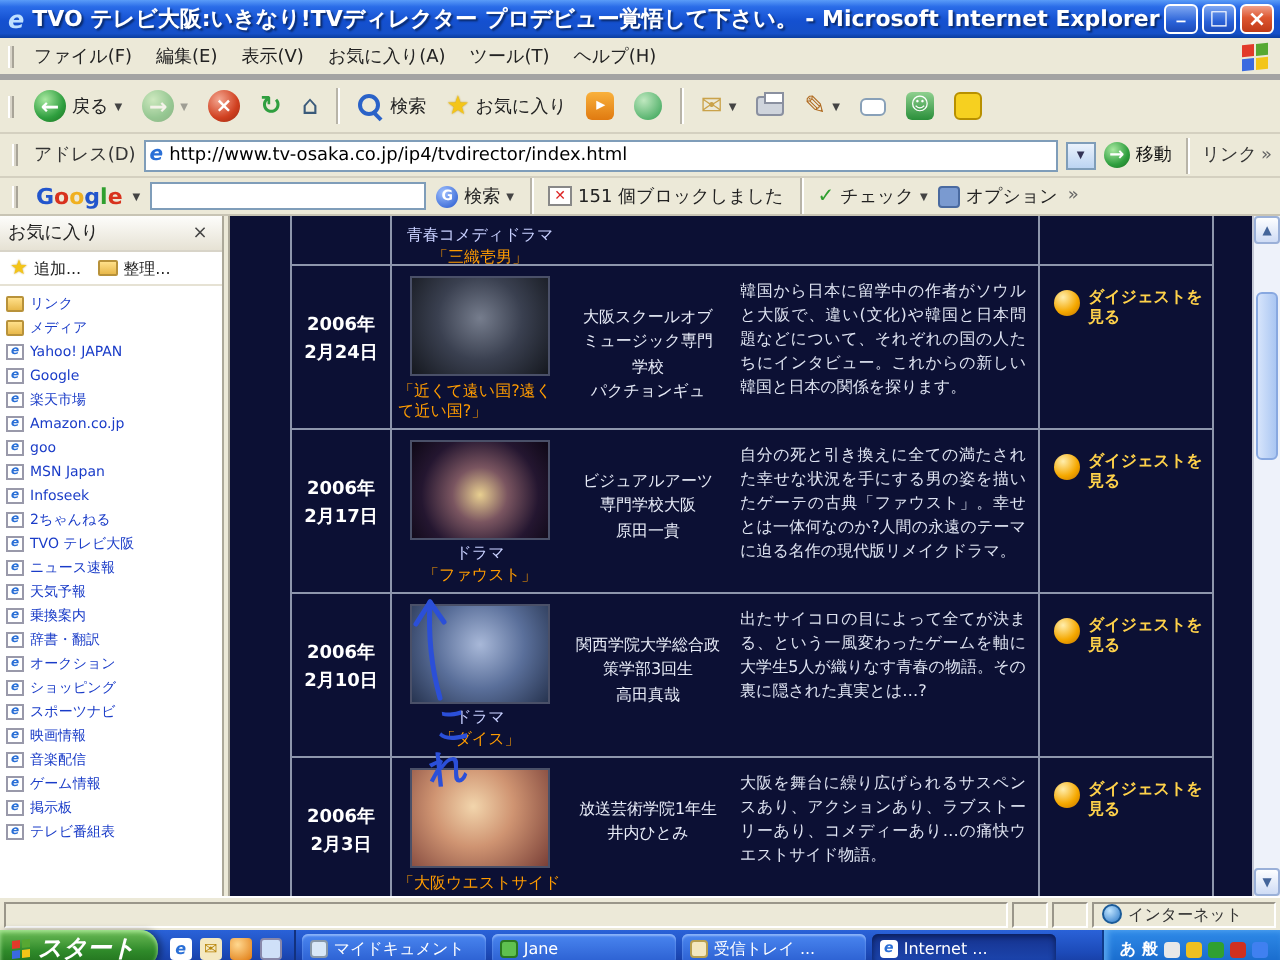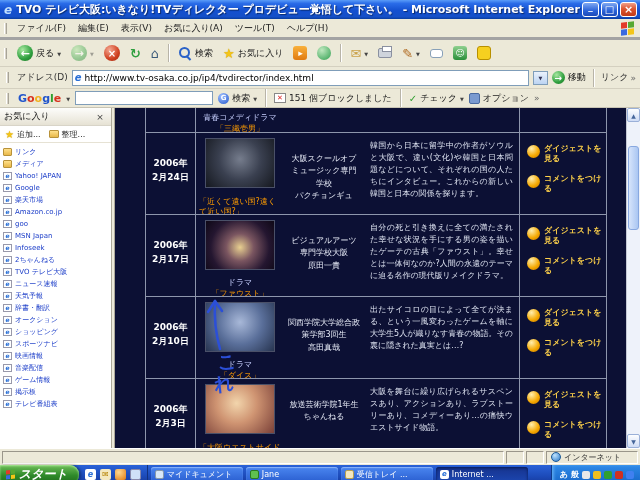--- a/index.html
+++ b/index.html
@@ -107,26 +107,26 @@
   .tbl{position:absolute;left:30px;top:0;width:462px;border-left:1px solid #8e96ac;border-right:1px solid #8e96ac;}
   .prow{display:grid;grid-template-columns:50px 88px 80px 156px 86px;border-bottom:1px solid #8e96ac;height:82px;overflow:hidden;}
   .prow.partial{height:25px;}
   .c-date{border-right:1px solid #8e96ac;color:#fff;font-size:9px;font-weight:bold;text-align:center;padding-top:24px;line-height:1.5;}
   .c-media{display:flex;flex-direction:column;align-items:center;padding-top:5px;overflow:hidden;}
   .thumb{width:70px;height:50px;border:1px solid #4a5068;flex:none;}
   .t1{background:radial-gradient(circle at 50% 42%,#767d8d 0%,#3a4050 48%,#15181f 100%);}
   .t2{background:radial-gradient(circle at 50% 55%,#e8cf90 0%,#7a5560 32%,#241630 68%,#0e0816 100%);}
   .t3{background:radial-gradient(circle at 50% 40%,#a8b8d8 0%,#5a6f9a 50%,#273450 100%);}
   .t4{background:radial-gradient(circle at 45% 38%,#f2d5ac 0%,#cf9472 42%,#7a4038 100%);}
-  .genre{font-size:8px;color:#c8d0ff;margin-top:8px;line-height:1.2;}
+  .genre{font-size:8px;color:#c8d0ff;margin-top:2px;line-height:1.2;}
   .caption{font-size:8px;color:#ff9c00;text-align:left;line-height:1.3;padding:0 3px;margin-top:1px;}
   .partial .genre{margin-top:0;}
   .c-dir{color:#e8ecf8;font-size:8px;text-align:center;padding:20px 4px 0;line-height:1.55;}
   .c-desc{color:#dfe4f2;font-size:8px;padding:7px 6px 0;line-height:1.5;border-right:1px solid #8e96ac;text-align:justify;}
-  .c-btns{display:flex;flex-direction:column;gap:9px;align-items:flex-start;padding:11px 0 0 7px;}
+  .c-btns{display:flex;flex-direction:row;gap:9px;align-items:flex-start;padding:11px 0 0 7px;}
   .pgbtn{display:flex;align-items:flex-start;gap:4px;}
   .sphere{width:13px;height:13px;border-radius:50%;background:radial-gradient(circle at 35% 28%,#ffeead,#f5a800 58%,#c07200);flex:none;margin-top:1px;}
   .pgbtn-label{font-size:8px;color:#ffd24a;font-weight:bold;line-height:1.3;width:58px;}
 
   .scroll{width:14px;background:#eef2fa;border-left:1px solid #c4c8d4;position:relative;flex:none;}
   .sarrow{position:absolute;left:0;width:13px;height:14px;background:linear-gradient(#fdfeff,#cfdcf5);border:1px solid #9ab0d8;border-radius:2px;display:flex;align-items:center;justify-content:center;color:#44659a;font-size:6px;}
   .sarrow.up{top:0;}
   .sarrow.down{bottom:0;}
   .sthumb{position:absolute;left:1px;top:38px;width:11px;height:84px;background:linear-gradient(90deg,#d6e4fb,#aac6f2);border:1px solid #88a8e0;border-radius:3px;}
 
@@ -394,20 +394,24 @@
             <span class="fav-ico page"></span>
             <span>ニュース速報</span>
           </div>
 
           <div class="fav-item">
             <span class="fav-ico page"></span>
             <span>天気予報</span>
           </div>
 
 
+          <div class="fav-item">
+            <span class="fav-ico page"></span>
+            <span>乗換案内</span>
+          </div>
 
           <div class="fav-item">
             <span class="fav-ico page"></span>
             <span>辞書・翻訳</span>
           </div>
 
           <div class="fav-item">
             <span class="fav-ico page"></span>
             <span>オークション</span>
           </div>
@@ -551,21 +555,21 @@
                 <div>2006年</div>
                 <div>2月3日</div>
               </div>
               <div class="c-media">
                 <div class="thumb t4"></div>
                 <div class="genre"></div>
                 <div class="caption">「大阪ウエストサイドストーリー」</div>
               </div>
               <div class="c-dir">
                 <div>放送芸術学院1年生</div>
-                <div>ちゃんねる</div>
+                <div>井内ひとみ</div>
               </div>
               <div class="c-desc">大阪を舞台に繰り広げられるサスペンスあり、アクションあり、ラブストーリーあり、コメディーあり…の痛快ウエストサイド物語。</div>
               <div class="c-btns">
                 <div class="pgbtn">
                   <span class="sphere"></span>
                   <span class="pgbtn-label">ダイジェストを見る</span>
                 </div>
                 <div class="pgbtn">
                   <span class="sphere"></span>
                   <span class="pgbtn-label">コメントをつける</span>

